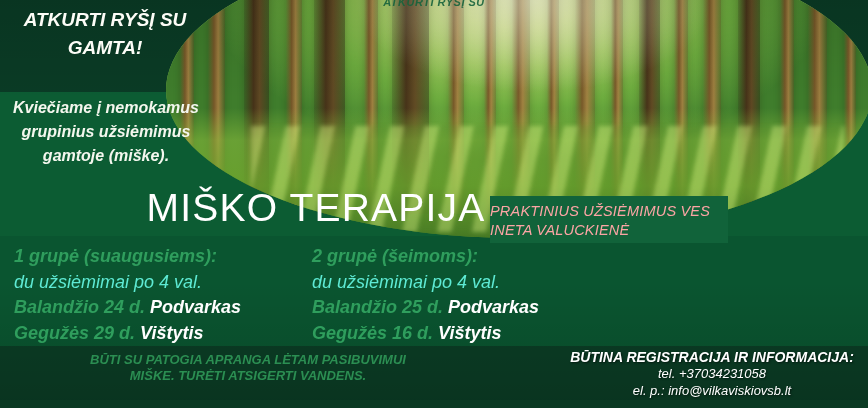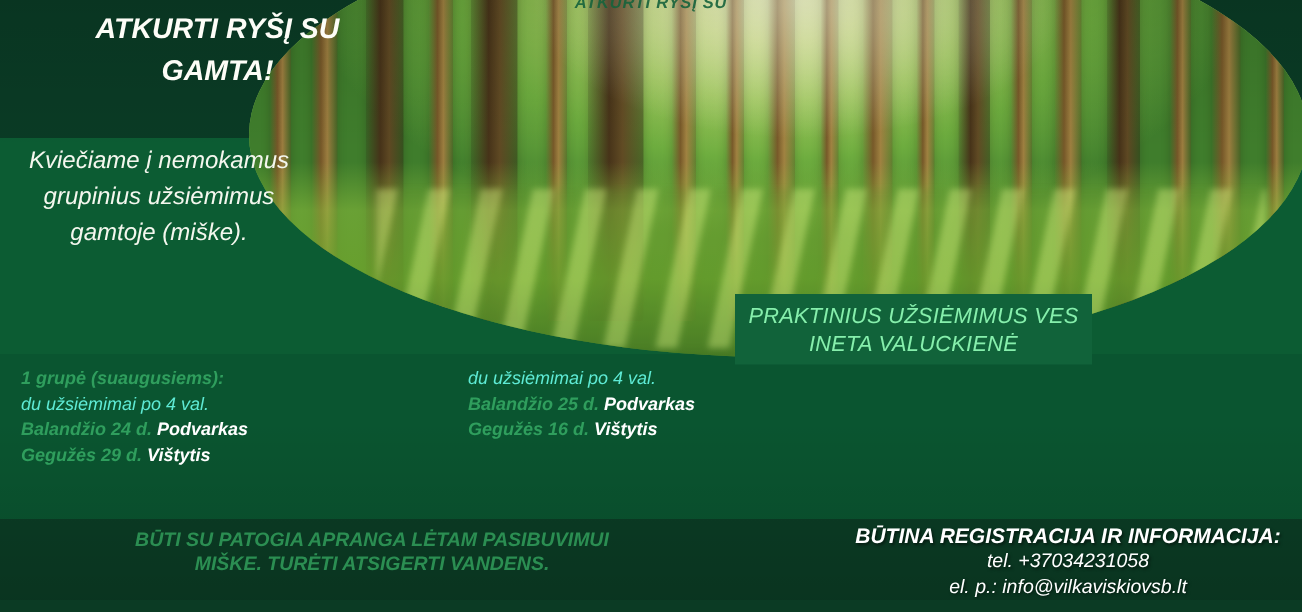--- a/index.html
+++ b/index.html
@@ -83,42 +83,41 @@
     left:0;top:-4px;width:868px;text-align:center;
     font-size:11px;font-weight:bold;font-style:italic;
     color:#17633c;letter-spacing:.5px;
     opacity:.9;
   }
 
   #headline{
     left:0;top:6px;width:210px;text-align:center;
     font-size:19px;font-style:italic;font-weight:600;line-height:1.45;
     color:#fdfdf7;
-    margin-left:40px;
   }
 
   #invite{
     left:0;top:96px;width:212px;text-align:center;
-    font-size:16px;font-style:italic;font-weight:normal;line-height:1.5;
+    font-size:16px;font-style:italic;font-weight:bold;line-height:1.5;
     color:#f4f7ee;
   }
 
   #main-title{
     left:96px;top:186px;width:440px;text-align:center;
     font-size:39px;font-weight:400;letter-spacing:1.2px;
     color:#ffffff;
   }
 
   #speaker{
-    left:490px;top:202px;width:238px;text-align:center;
+    left:490px;top:202px;width:238px;text-align:left;
     font-size:14.5px;font-style:italic;line-height:1.28;
-    color:#86efac;letter-spacing:.2px;
-  }
-
-  .group{position:absolute;font-size:12px;font-style:italic;line-height:1.42;}
+    color:#fca5a5;letter-spacing:.2px;
+  }
+
+  .group{position:absolute;font-size:18px;font-style:italic;line-height:1.42;}
   #group1{left:14px;top:244px;width:290px;}
   #group2{left:312px;top:244px;width:230px;}
   .group .g-title{font-weight:bold;color:#2f9e5d;}
   .group .g-sub{font-weight:normal;color:#5eead4;}
   .group .g-date{font-weight:bold;color:#2f9e5d;}
   .group .g-date .place{color:#ffffff;}
 
   #bus{
     left:516px;top:252px;width:348px;text-align:center;
     font-size:14.5px;font-style:italic;font-weight:bold;line-height:1.5;
@@ -179,38 +178,40 @@
   </div>
 
   <div id="bg-sheen"></div>
 
   <div class="tx" id="top-cut">ATKURTI RYŠĮ SU</div>
 
   <div class="tx" id="headline">ATKURTI RYŠĮ SU GAMTA!</div>
 
   <div class="tx" id="invite">Kviečiame į nemokamus grupinius užsiėmimus gamtoje (miške).</div>
 
+  <div class="tx" id="main-title">MIŠKO TERAPIJA</div>
 
   <div id="speaker-band"></div>
   <div class="tx" id="speaker">PRAKTINIUS UŽSIĖMIMUS VES INETA VALUCKIENĖ</div>
 
   <div class="tx group" id="group1">
     <div class="g-title">1 grupė (suaugusiems):</div>
     <div class="g-sub">du užsiėmimai po 4 val.</div>
     <div class="g-date">
       <span>Balandžio 24 d.</span>
       <span class="place">Podvarkas</span>
     </div>
     <div class="g-date">
       <span>Gegužės 29 d.</span>
       <span class="place">Vištytis</span>
     </div>
   </div>
 
   <div class="tx group" id="group2">
+    <div class="g-title">2 grupė (šeimoms):</div>
     <div class="g-sub">du užsiėmimai po 4 val.</div>
     <div class="g-date">
       <span>Balandžio 25 d.</span>
       <span class="place">Podvarkas</span>
     </div>
     <div class="g-date">
       <span>Gegužės 16 d.</span>
       <span class="place">Vištytis</span>
     </div>
   </div>

